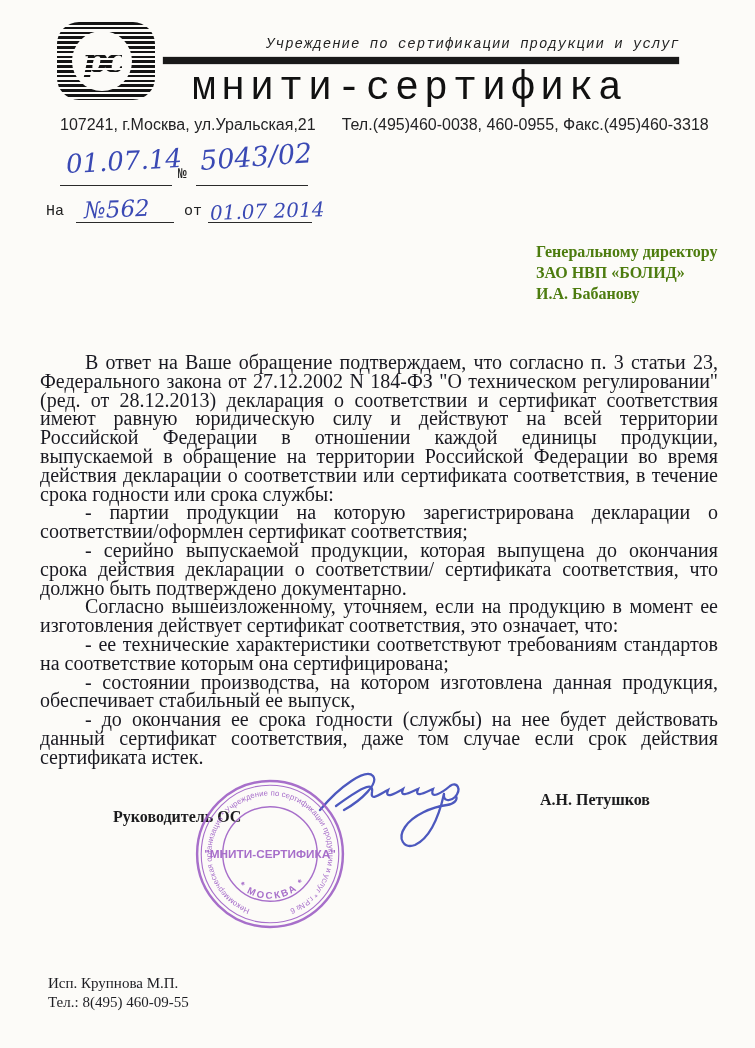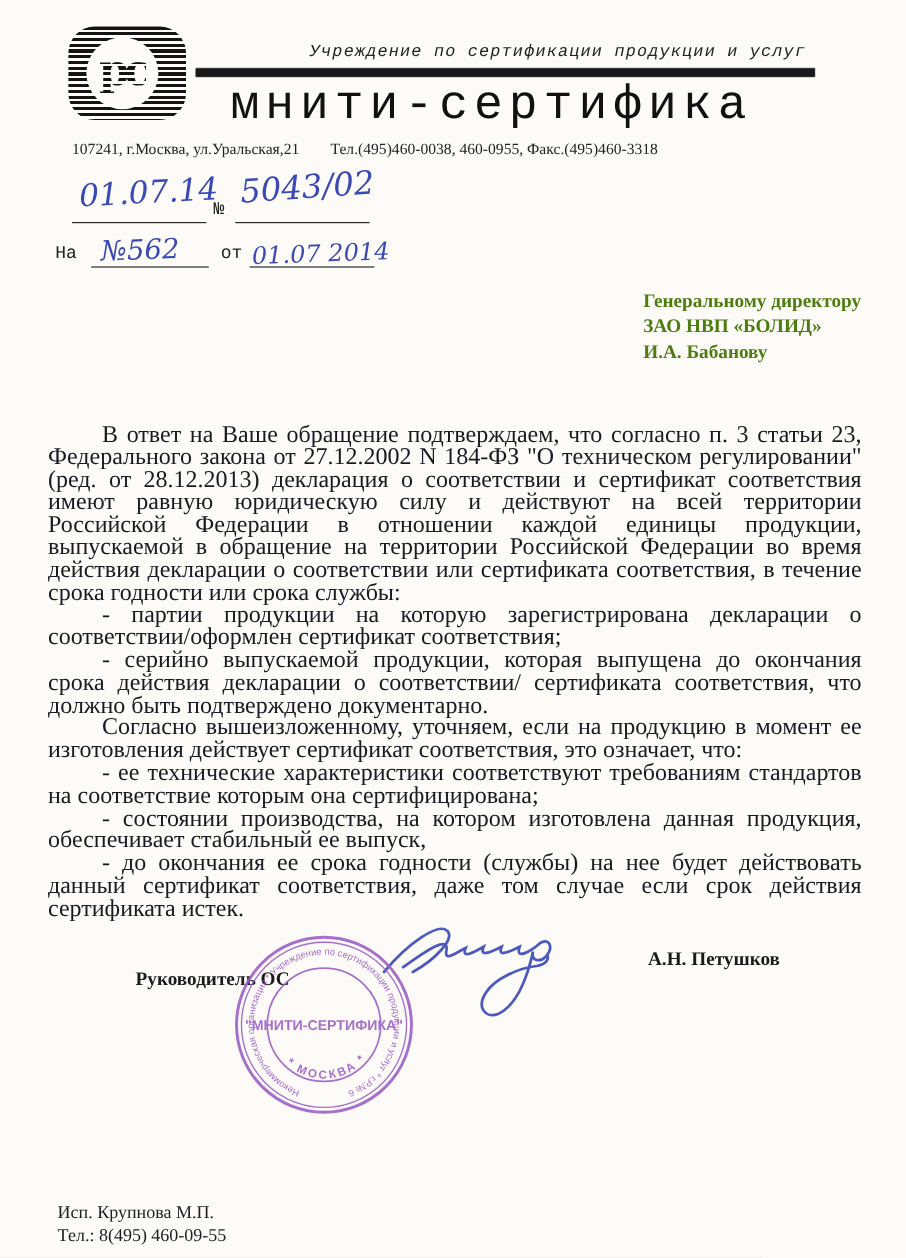--- a/index.html
+++ b/index.html
@@ -10,52 +10,52 @@
   }
   
   .logo {
     position:absolute; left:57px; top:22px; width:98px; height:78px;
     border-radius:22px;
     background:repeating-linear-gradient(to bottom,#141414 0 2.6px,#fcfbf8 2.6px 4.8px);
     display:flex; align-items:center; justify-content:center;
   }
   .logo-circle {
     width:60px; height:60px; border-radius:50%; background:#fcfbf8;
-    margin-left:-8px; display:flex; align-items:center; justify-content:center;
+    margin-left:-8px; display:flex; align-items:center; justify-content:center;font-style:italic;
   }
   .logo-letters {
     font-family:"DejaVu Serif",serif; font-weight:bold; font-size:36px; line-height:1;
     letter-spacing:-4px; color:#141414; padding-bottom:4px;
   }
   @supports (-webkit-background-clip:text) {
     .logo-letters {
       background:repeating-linear-gradient(to bottom,#141414 0 2.6px,#fcfbf8 2.6px 4.8px);
       -webkit-background-clip:text; background-clip:text; color:transparent;
     }
   }
   .tagline {
-    position:absolute; left:250px; top:36px; width:430px; text-align:center;
+    position:absolute; left:250px; top:36px; width:430px; text-align:right;
     font-family:"Liberation Mono","DejaVu Sans Mono",monospace;
     font-style:italic; font-size:14px; letter-spacing:1px; color:#222;
     white-space:nowrap;
   }
   .header-bar {
     position:absolute; left:163px; top:57px; width:516px; height:7px;
     background:#191919;
     box-shadow:0 0 1px #444;
   }
   .org-name {
     position:absolute; left:192px; top:66px; width:500px; text-align:left;
     font-family:"Liberation Mono","DejaVu Sans Mono",monospace;
     font-size:40px; letter-spacing:5px; color:#111; white-space:nowrap;
   }
   .address-line {
     position:absolute; left:60px; top:116px; width:660px;
-    font-family:Liberation Serif, serif;
-    font-size:13px; color:#232325; white-space:nowrap;
+    font-family:Liberation Sans, sans-serif;
+    font-size:16px; color:#232325; white-space:nowrap;
   }
   .address-line .addr-part { margin-right:26px; }
   
   .hand {
     font-family:"DejaVu Serif",serif; font-style:italic; color:#3a49b4;
     white-space:nowrap;
   }
   .ref-underline { position:absolute; border-bottom:1.4px solid #2a2a2a; }
   .ref-label {
     position:absolute; font-family:"Liberation Mono","DejaVu Sans Mono",monospace;
@@ -77,21 +77,21 @@
   }
   .body-text p { margin:0; text-indent:45px; }
   
   .sig-title { position:absolute; left:65px;  top:808px; font-weight:bold; font-size:16px;margin-left:48px; }
   .sig-name  { position:absolute; left:540px; top:791px; font-weight:bold; font-size:16px; }
   .signature-svg { position:absolute; left:316px; top:756px; }
   .stamp-svg { position:absolute; left:193px; top:777px; opacity:.88; }
   
   .footer {
     position:absolute; left:48px; top:974px;
-    font-size:15px; line-height:19px; color:#1d1d22;margin-top:28px;
+    font-size:15px; line-height:19px; color:#1d1d22;
   }
 </style>
 </head>
 <body>
 
 <div class="page">
 
   <div class="logo">
     <div class="logo-circle">
       <span class="logo-letters">рс</span>

